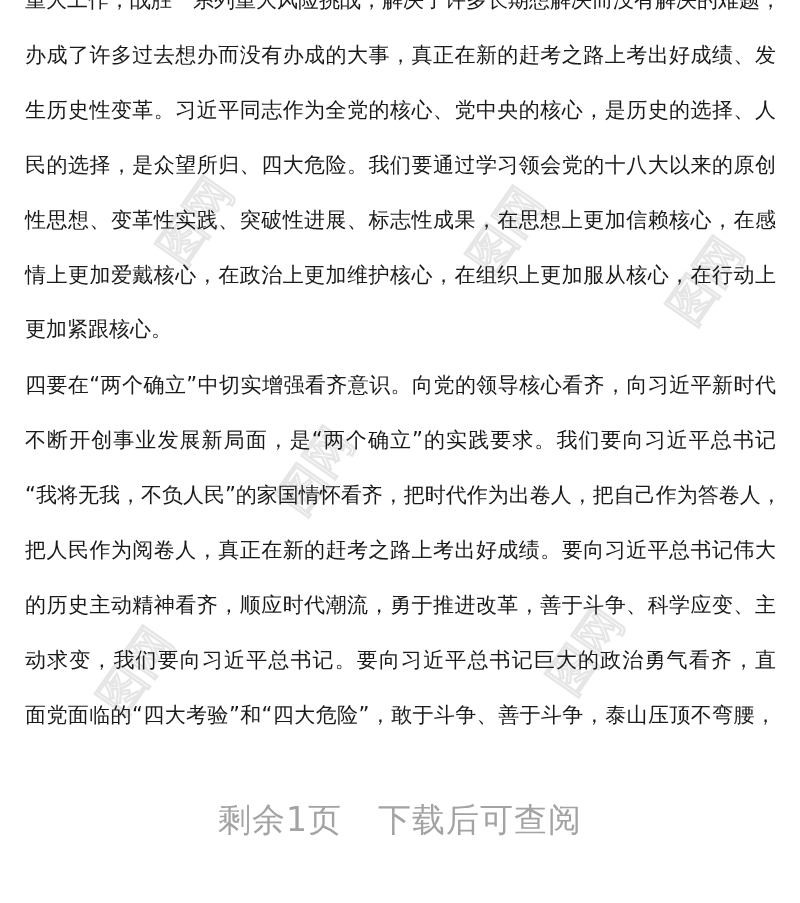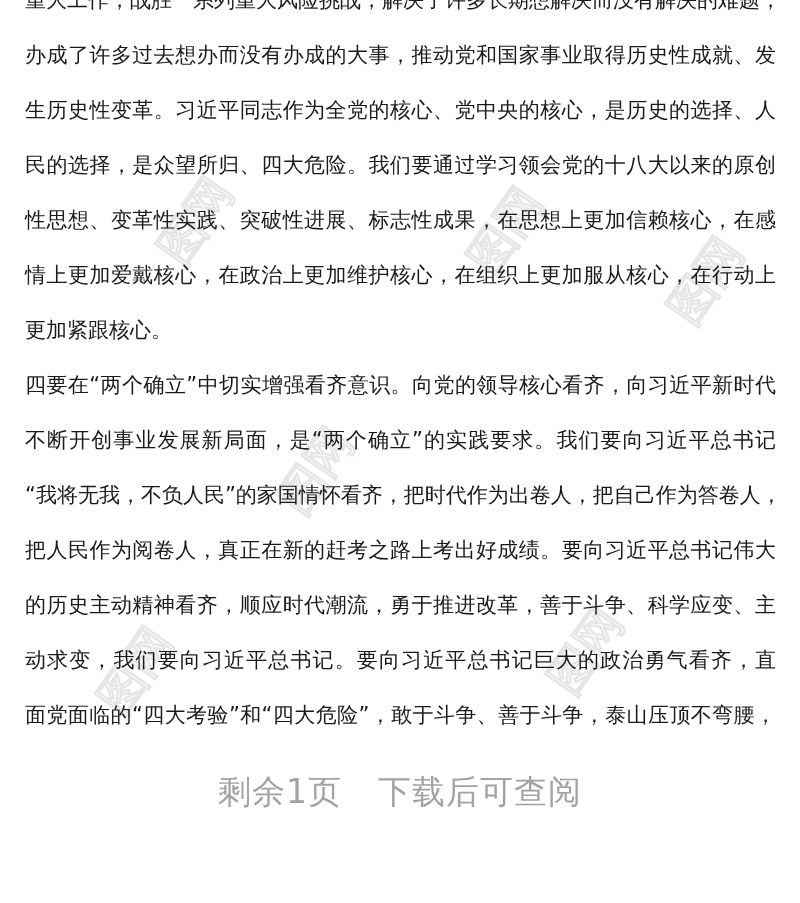--- a/index.html
+++ b/index.html
@@ -33,36 +33,37 @@
       line-height: 55px;
       font-size: 21px;
       color: #1a1a1a;
       white-space: nowrap;
       text-align: justify;
       text-align-last: justify;
       letter-spacing: 0;
     }
     .line.last {
       text-align-last: left;
+      font-family: Liberation Mono, monospace;
     }
     .watermark {
       position: absolute;
       font-size: 46px;
       font-weight: bold;
       color: transparent;
       -webkit-text-stroke: 1px rgba(200,200,200,0.45);
       transform: rotate(-55deg);
       pointer-events: none;
       white-space: nowrap;
       font-family: "DejaVu Sans", sans-serif;
     }
     .remaining-banner {
       position: absolute;
       left: 0;
-      top: 770px;
+      top: 798px;
       width: 800px;
       text-align: center;
       font-size: 33px;
       color: #a3a3a3;
       letter-spacing: 1px;
     }
     .remaining-banner .gap {
       display: inline-block;
       width: 36px;
     }
@@ -74,21 +75,21 @@
 
   <div class="watermark" style="left:460px; top:200px;">图网</div>
   <div class="watermark" style="left:150px; top:190px;">图网</div>
   <div class="watermark" style="left:660px; top:250px;">图网</div>
   <div class="watermark" style="left:270px; top:440px;">图网</div>
   <div class="watermark" style="left:90px; top:640px;">图网</div>
   <div class="watermark" style="left:540px; top:620px;">图网</div>
 
   <div class="doc-body">
     <div class="line">重大工作，战胜一系列重大风险挑战，解决了许多长期想解决而没有解决的难题，</div>
-    <div class="line">办成了许多过去想办而没有办成的大事，推动党和国家事业取得历史性成就、发</div>
+    <div class="line">办成了许多过去想办而没有办成的大事，真正在新的赶考之路上考出好成绩、发</div>
     <div class="line">生历史性变革。习近平同志作为全党的核心、党中央的核心，是历史的选择、人</div>
     <div class="line">民的选择，是众望所归、四大危险。我们要通过学习领会党的十八大以来的原创</div>
     <div class="line">性思想、变革性实践、突破性进展、标志性成果，在思想上更加信赖核心，在感</div>
     <div class="line">情上更加爱戴核心，在政治上更加维护核心，在组织上更加服从核心，在行动上</div>
     <div class="line last">更加紧跟核心。</div>
     <div class="line">四要在“两个确立”中切实增强看齐意识。向党的领导核心看齐，向习近平新时代</div>
     <div class="line">不断开创事业发展新局面，是“两个确立”的实践要求。我们要向习近平总书记</div>
     <div class="line">“我将无我，不负人民”的家国情怀看齐，把时代作为出卷人，把自己作为答卷人，</div>
     <div class="line">把人民作为阅卷人，真正在新的赶考之路上考出好成绩。要向习近平总书记伟大</div>
     <div class="line">的历史主动精神看齐，顺应时代潮流，勇于推进改革，善于斗争、科学应变、主</div>

